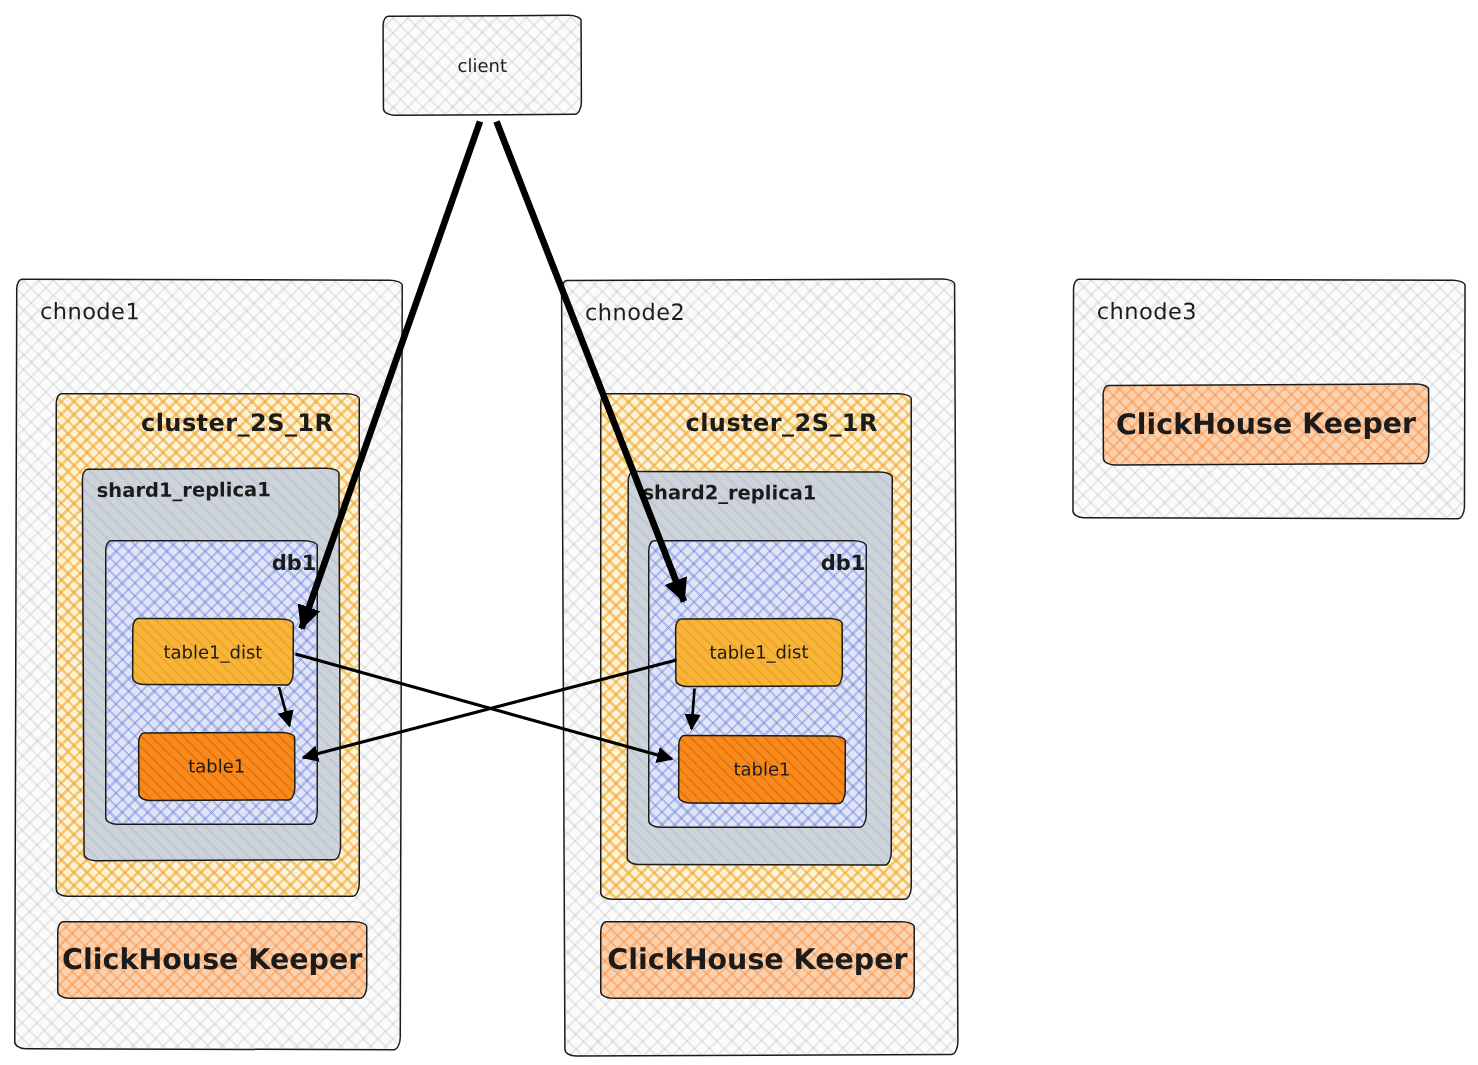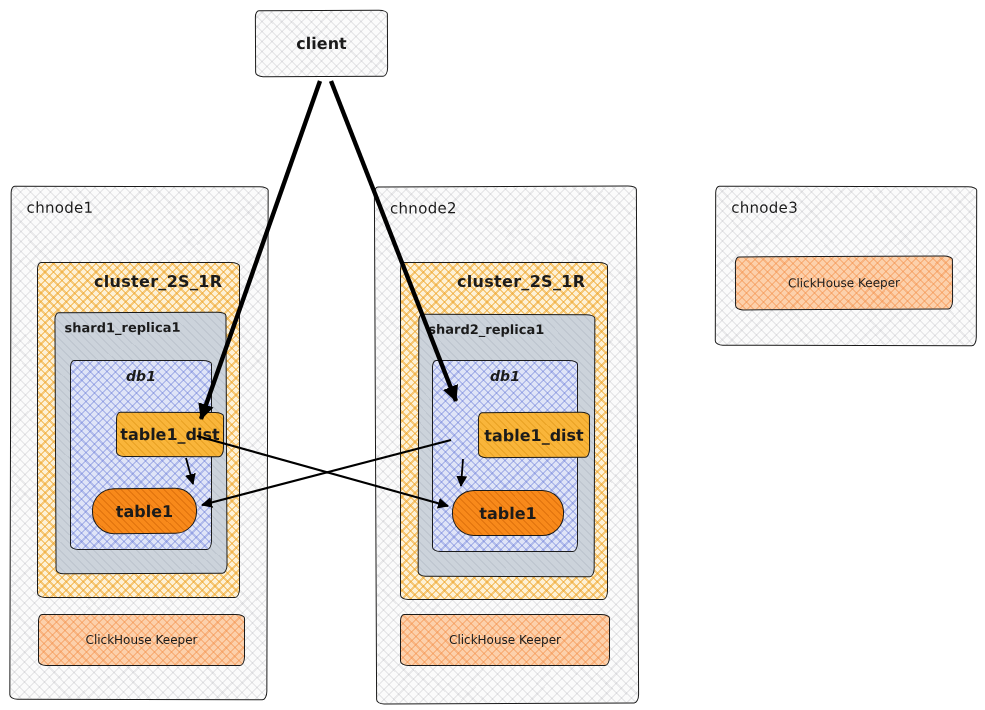--- a/index.html
+++ b/index.html
@@ -46,28 +46,26 @@
     background:
       repeating-linear-gradient(45deg,  rgba(85,105,210,0.32) 0 1.6px, transparent 1.6px 6px),
       repeating-linear-gradient(-45deg, rgba(85,105,210,0.32) 0 1.6px, transparent 1.6px 6px),
       #dfe4f7;
   }
   
   .dist-bg {
     background:
       repeating-linear-gradient(45deg, rgba(214,140,10,0.35) 0 1.4px, transparent 1.4px 5px),
       #f9b53a;
-    margin-left: 28px;
   }
   
   .table-bg {
     background:
       repeating-linear-gradient(45deg, rgba(200,92,0,0.38) 0 1.4px, transparent 1.4px 5px),
       #f8891a;
-    border-radius: 22px;
   }
   
   .keeper-bg {
     background:
       repeating-linear-gradient(45deg,  rgba(243,139,66,0.40) 0 1.5px, transparent 1.5px 6px),
       repeating-linear-gradient(-45deg, rgba(243,139,66,0.40) 0 1.5px, transparent 1.5px 6px),
       #fcd0ab;
   }
   .corner-label {
     position: absolute;
@@ -94,38 +92,37 @@
     left: 9px;
     font-size: 13px;
     font-weight: 600;
     white-space: nowrap;
   }
   .top-center-label {
     position: absolute;
     top: 7px;
     left: 0;
     right: 0;
-    text-align: center;
+    text-align: right;
     font-size: 14px;
     font-weight: 600;
-    font-style: italic;
   }
   .center-label {
     position: absolute;
     inset: 0;
     display: flex;
     align-items: center;
     justify-content: center;
-    font-size: 16px;
-    font-weight: 700;
-    white-space: nowrap;
-  }
-  .center-label.big {
     font-size: 12px;
     font-weight: 400;
+    white-space: nowrap;
+  }
+  .center-label.big {
+    font-size: 19px;
+    font-weight: 700;
     border-radius: 17px;
   }
   #edges {
     position: absolute;
     left: 0;
     top: 0;
     pointer-events: none;
     z-index: 50;
   }
   #edges line { stroke: #000; }

